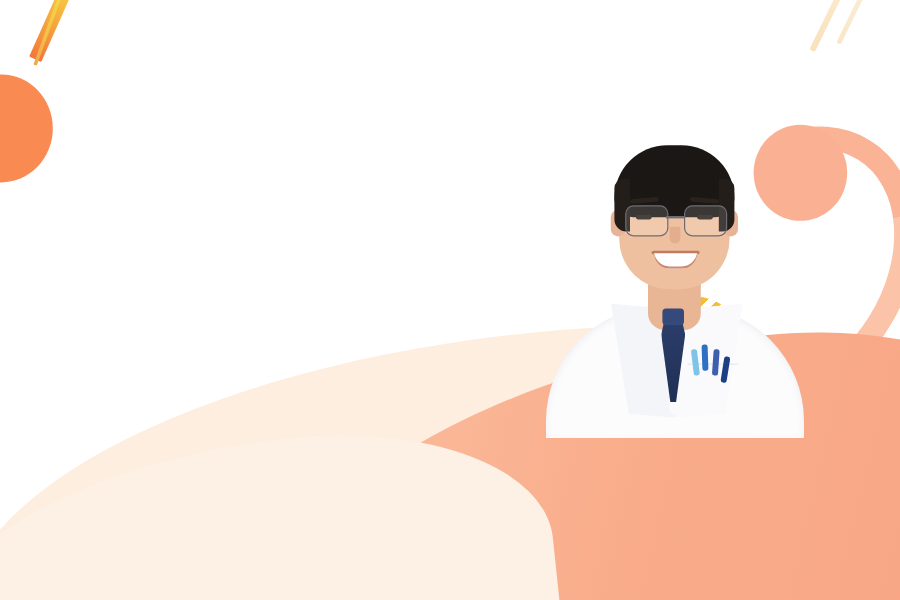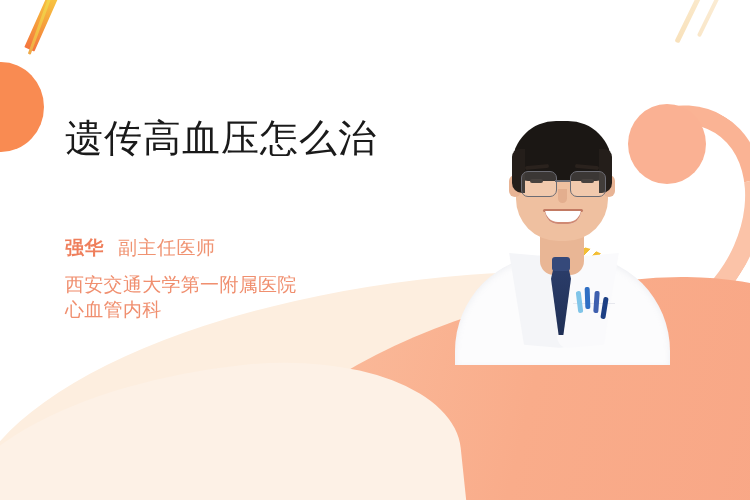--- a/index.html
+++ b/index.html
@@ -269,25 +269,14 @@
     <div class="pen pen2"></div>
     <div class="pen pen3"></div>
     <div class="pen pen4"></div>
   </div>
 
   <div class="deco wave-pale"></div>
   <div class="deco wave-salmon-2"></div>
   <div class="deco wave-salmon"></div>
   <div class="deco wave-highlight"></div>
 
-  <div class="text-block">
-    <div class="title">遗传高血压怎么治</div>
-
-    <div class="credential-row">
-      <span class="doctor-name">强华</span>
-      <span class="doctor-title">副主任医师</span>
-    </div>
-
-    <div class="hospital">西安交通大学第一附属医院</div>
-    <div class="department">心血管内科</div>
-  </div>
 
 </div>
 
 </body></html>

